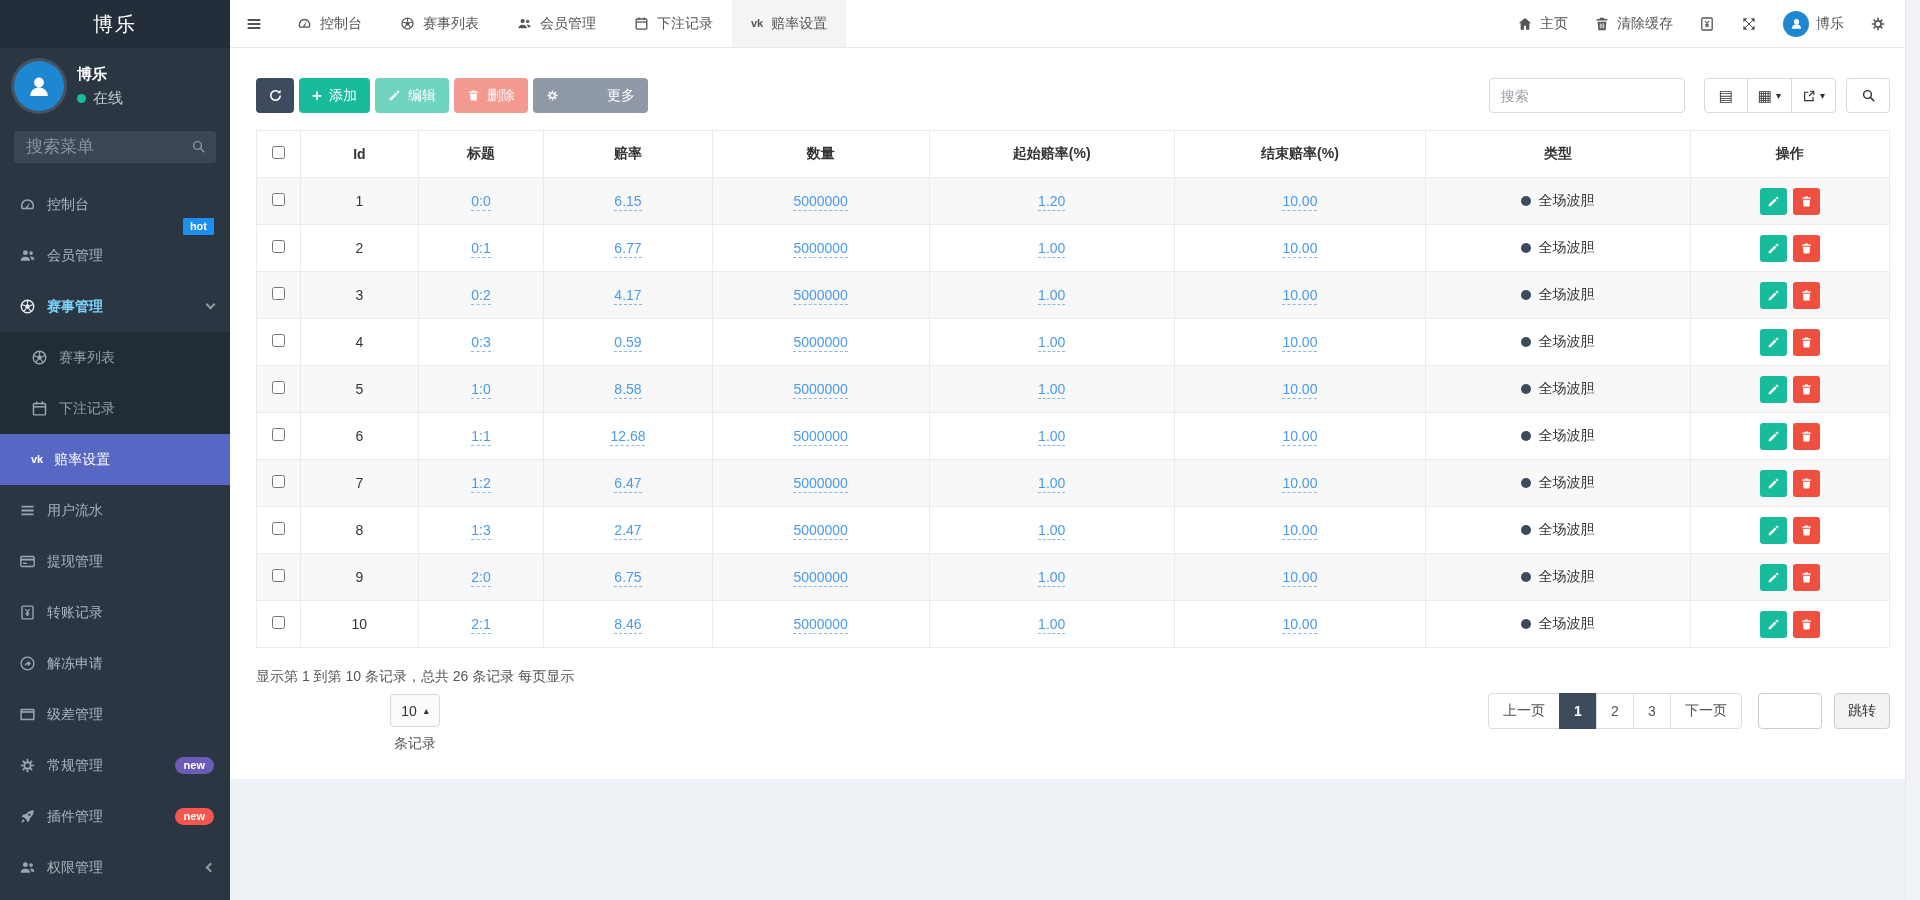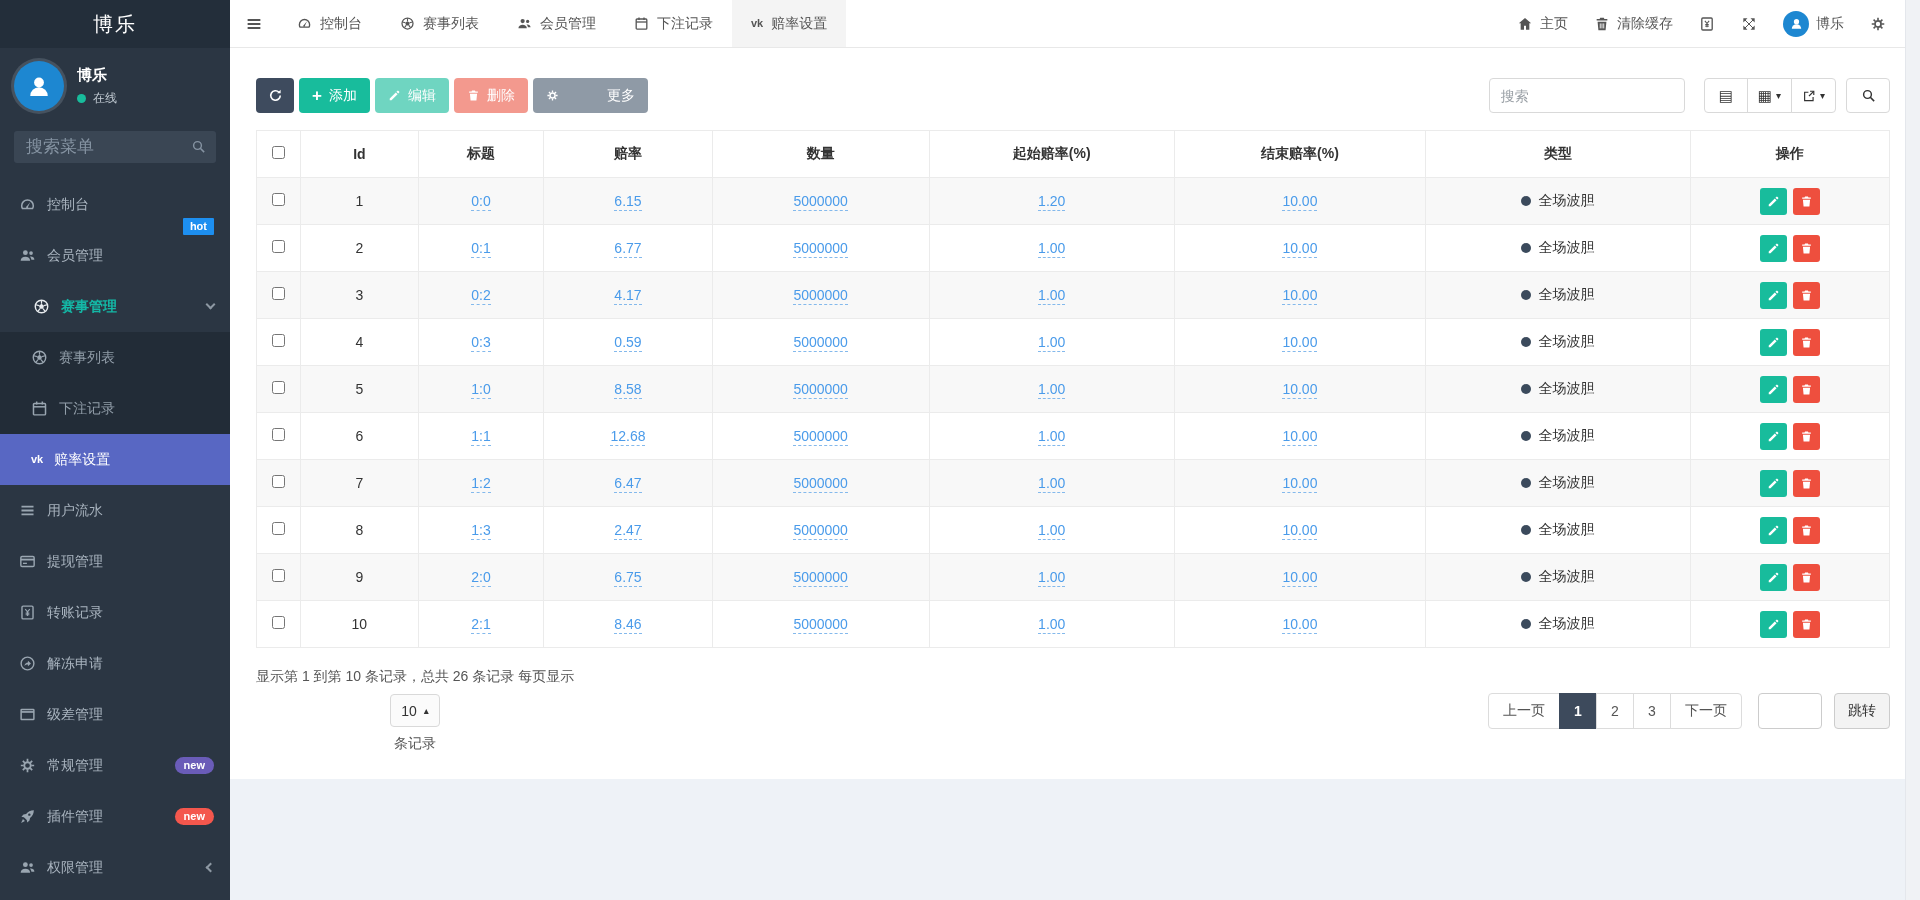--- a/index.html
+++ b/index.html
@@ -13,30 +13,30 @@
   .ic{width:16px;height:16px;fill:currentColor;stroke:none;flex:none;}
   .glyph-ic{font-style:normal;flex:none;line-height:1;}
 
   
   .sidebar{position:absolute;left:0;top:0;width:230px;height:900px;background:var(--c-sidebar);z-index:5;}
   .logo-bar{height:48px;background:var(--c-sidebar-dark);color:#fff;font-size:20px;display:flex;align-items:center;justify-content:center;letter-spacing:2px;}
   .user-panel{display:flex;align-items:center;gap:13px;padding:13px 16px 10px 14px;}
   .avatar{width:50px;height:50px;border-radius:50%;background:var(--c-avatar);display:flex;align-items:center;justify-content:center;box-shadow:0 0 0 3px #46525f;}
   .avatar .ic{width:28px;height:28px;color:#fff;}
   .user-name{color:#fff;font-size:15px;font-weight:bold;margin-bottom:5px;}
-  .user-status{color:#c3ccd4;font-size:12px;display:flex;align-items:center;gap:7px;}
+  .user-status{color:#c3ccd4;font-size:15px;display:flex;align-items:center;gap:7px;}
   .dot{width:9px;height:9px;border-radius:50%;background:var(--c-success);display:inline-block;}
   .menu-search{position:relative;margin:10px 14px 16px;}
   .menu-search input{width:100%;height:32px;background:#3a4654;border:none;border-radius:3px;color:#d6dde3;font-size:17px;padding:0 30px 0 12px;outline:none;}
   .menu-search input::placeholder{color:#8window593a2;color:#8593a2;}
   .menu-search .ic{position:absolute;right:10px;top:8px;width:15px;height:15px;color:#8593a2;}
   .side-item{height:51px;display:flex;align-items:center;padding:0 16px 0 19px;color:#a9b4bf;font-size:14px;cursor:pointer;position:relative;}
   .side-item .ic{width:17px;height:17px;margin-right:11px;color:#9aa6b1;}
   .side-item .glyph-ic{margin-right:11px;color:#9aa6b1;}
-  .side-item.parent-open{color:#14b8a6;font-weight:bold;margin-left:14px;}
+  .side-item.parent-open{color:#7dd3fc;font-weight:bold;}
   .side-item.parent-open .ic{color:#e8ecef;}
   .side-item.sub{background:var(--c-submenu);padding-left:31px;color:#929ea9;}
   .side-item.sub.active{background:var(--c-active);color:#fff;}
   .side-item.sub.active .ic,.side-item.sub.active .glyph-ic{color:#fff;}
   .badge{margin-left:auto;color:#fff;font-size:11px;font-weight:bold;padding:3px 9px;border-radius:9px;line-height:1;}
   .badge.sq{border-radius:1px;padding:3px 7px;margin-top:44px;}
   .chev{margin-left:auto;width:7px;height:7px;border-right:2px solid #8d98a3;border-bottom:2px solid #8d98a3;flex:none;}
   .chev.down{transform:rotate(45deg);margin-top:-4px;}
   .chev.left{transform:rotate(135deg);}
   .vk-glyph{font-weight:800;font-size:11px;letter-spacing:0;}

